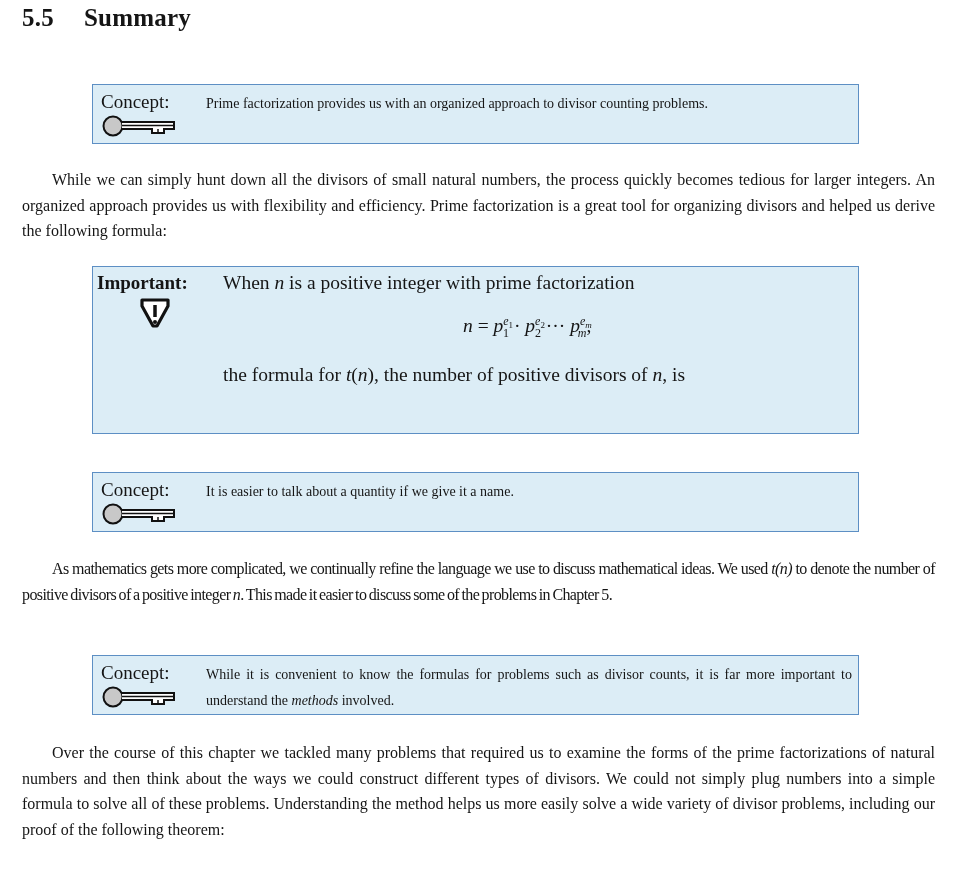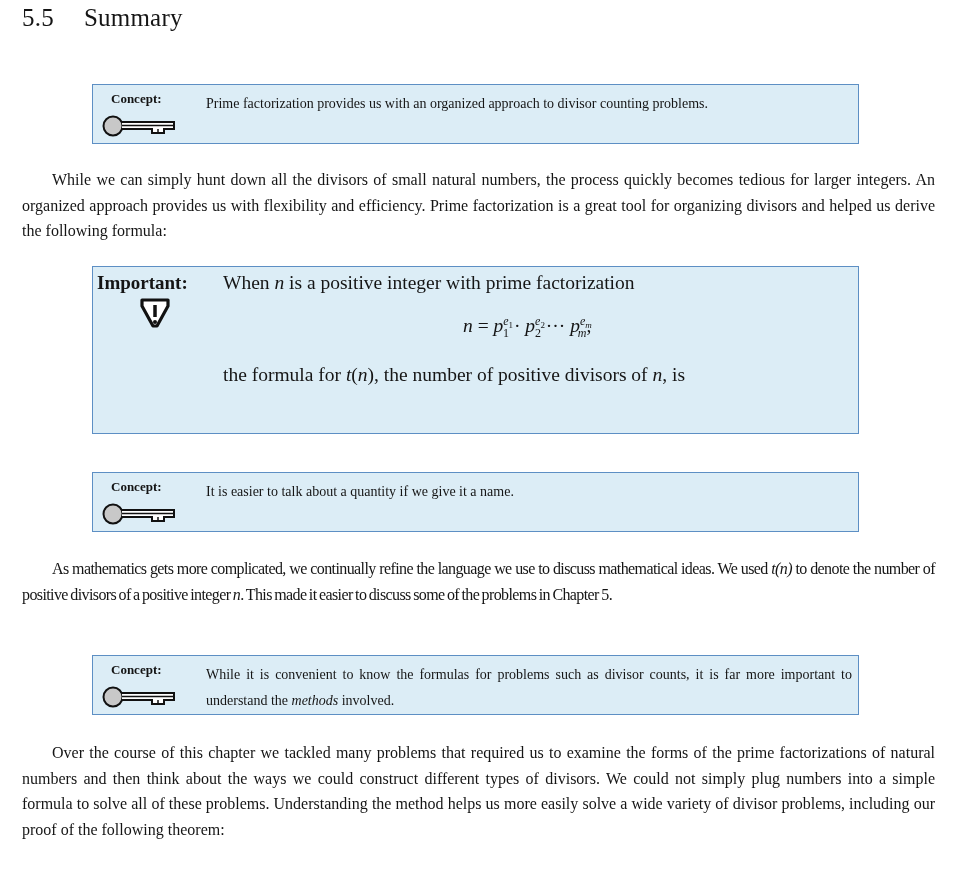--- a/index.html
+++ b/index.html
@@ -3,32 +3,32 @@
 <meta charset="utf-8">
 <style>
   html, body { margin: 0; padding: 0; background: #ffffff; }
   body {
     width: 960px; height: 875px; overflow: hidden; position: relative;
     font-family: "Liberation Serif", "DejaVu Serif", serif;
     color: #151515;
   }
   .heading {
     position: absolute; left: 22px; top: 4px;
-    font-size: 25px; font-weight: normal; letter-spacing: 0.2px;
+    font-size: 25px; font-weight: bold; letter-spacing: 0.2px;
   }
   .heading .num { display: inline-block; width: 62px; }
   .box {
     position: absolute; left: 92px; width: 767px;
     background: #dcedf6;
     border: 1.5px solid #5d8fc4;
     box-sizing: border-box;
   }
   .box .label {
     position: absolute; left: 8px; top: 6px;
-    font-weight: bold; font-size: 13px; margin-left: 10px;
+    font-weight: normal; font-size: 19px;
   }
   .box .text {
     position: absolute; left: 113px; right: 6px; top: 6px;
     font-size: 14px; line-height: 26px; text-align: justify;
   }
   .key-icon { position: absolute; left: 9px; }
   .para {
     position: absolute; left: 22px; width: 913px;
     font-size: 16px; line-height: 25.5px; text-align: justify;
     margin: 0;

